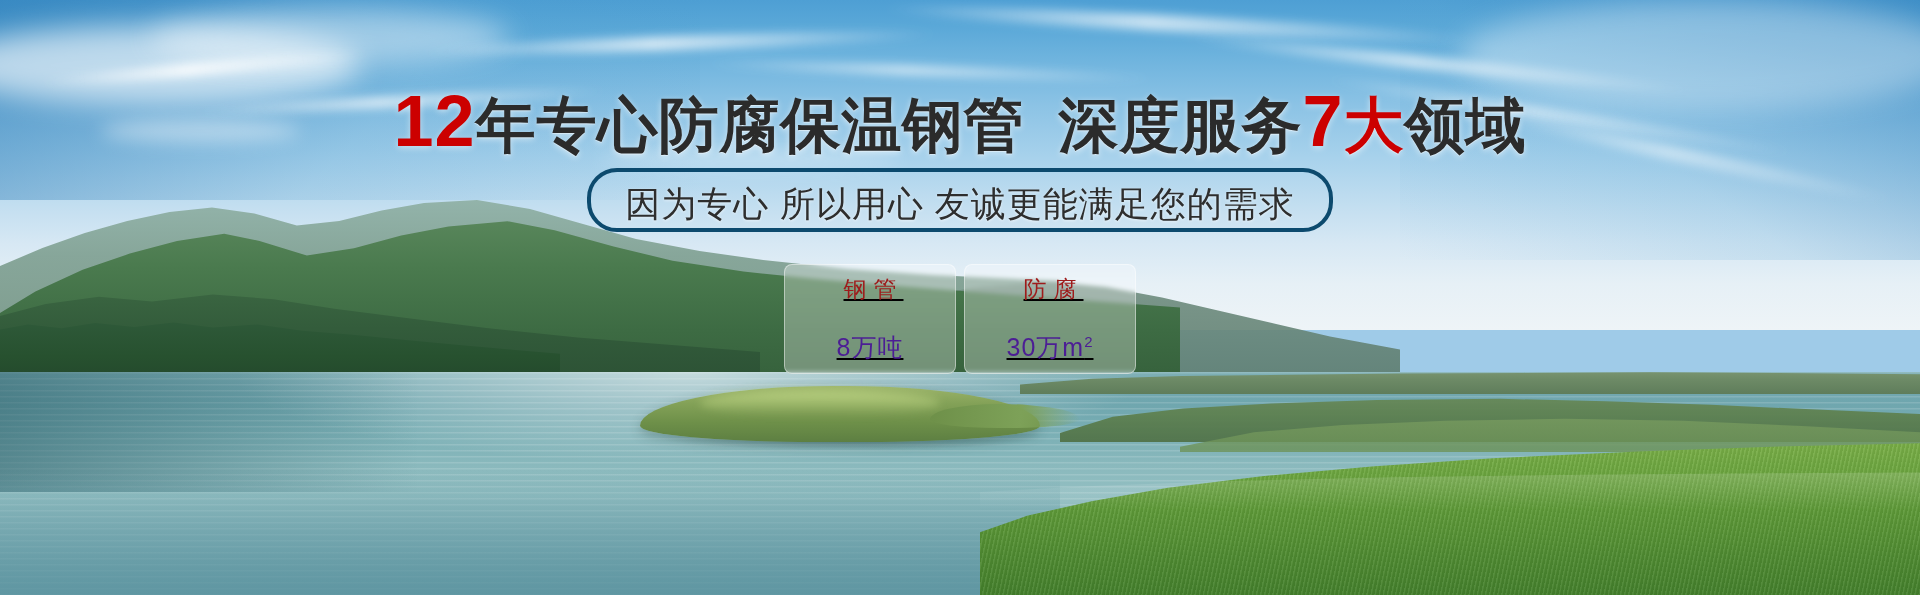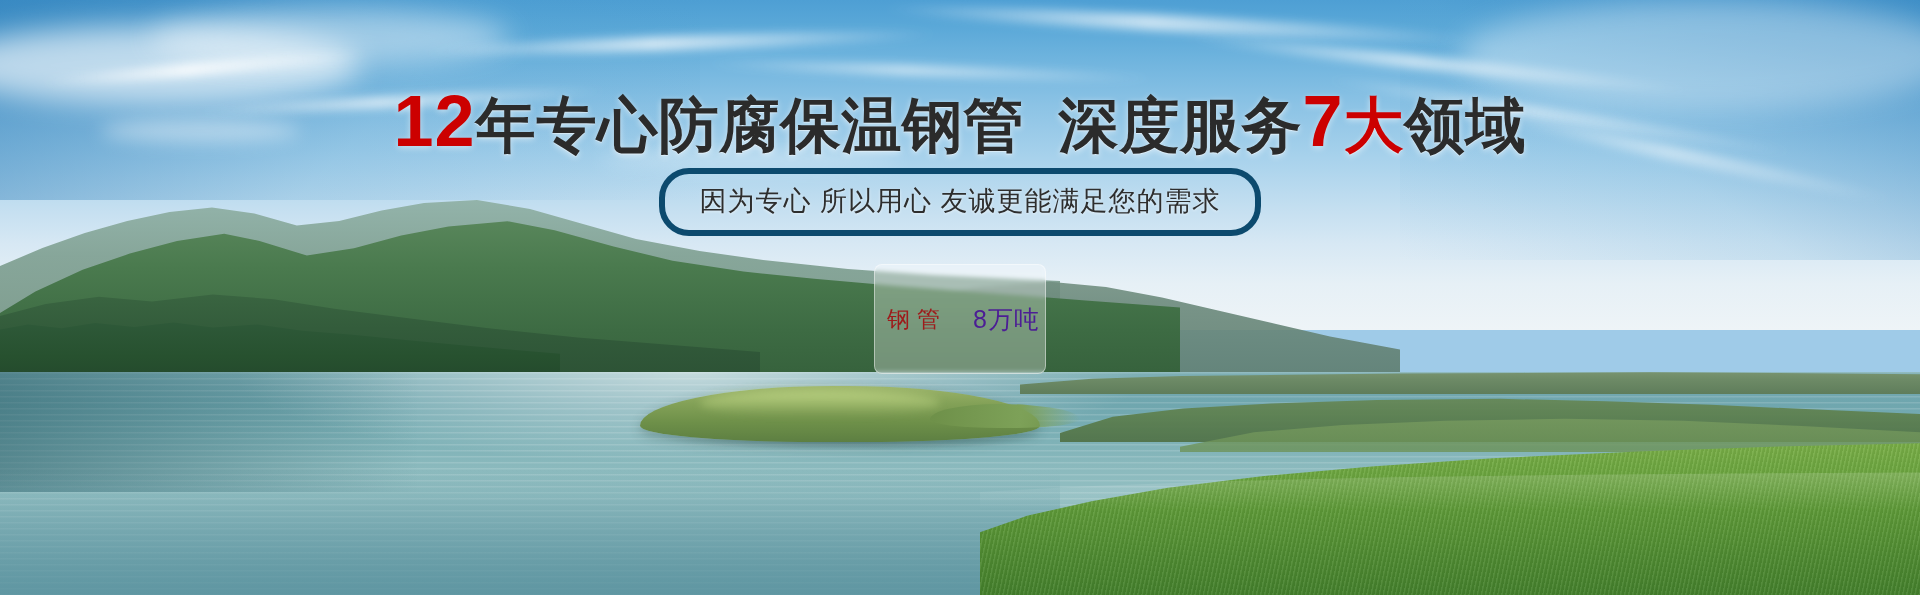--- a/index.html
+++ b/index.html
@@ -175,42 +175,43 @@
     text-shadow:0 2px 6px rgba(255,255,255,.5);
   }
   .headline .red { color:#cc0000; }
   .headline .gap { display:inline-block; width:34px; }
 
   .sub-wrap {
     position:absolute; left:0; top:168px; width:1920px;
     display:flex; justify-content:center;
   }
   .sub-pill {
-    border:6px solid #0c4a6e;
+    border:4px solid #0c4a6e;
     border-radius:30px;
-    padding:9px 34px 11px;
-    font-size:27px; color:#2e2e2e; letter-spacing:1px;
+    padding:9px 34px 0;
+    font-size:35px; color:#2e2e2e; letter-spacing:1px;
     white-space:nowrap;
     text-shadow:0 1px 3px rgba(255,255,255,.6);
   }
 
   
   .cards {
     position:absolute; left:0; top:264px; width:1920px;
     display:flex; justify-content:center; gap:8px;
   }
   .card {
     width:172px; height:110px;
     border-radius:8px;
     background:rgba(255,255,255,.30);
     border:1px solid rgba(255,255,255,.45);
     backdrop-filter:blur(2px);
-    display:flex; flex-direction:row;
+    display:flex; flex-direction:column;
     align-items:center; justify-content:center;
     gap:26px;
+    text-decoration:underline;
   }
   .card-label {
     font-size:23px; color:#9e1b1b; letter-spacing:7px;
     text-indent:7px; font-weight:500;
   }
   .card-value {
     font-size:25px; color:#4c1d95; letter-spacing:1px; font-weight:500;
   }
   .card-value sup { font-size:15px; }
 </style>
@@ -271,17 +272,21 @@
     <div class="sub-pill">因为专心 所以用心  友诚更能满足您的需求</div>
   </div>
 
   <div class="cards">
 
     <div class="card">
       <div class="card-label">钢管</div>
       <div class="card-value"><span>8万吨</span></div>
     </div>
 
+    <div class="card">
+      <div class="card-label">防腐</div>
+      <div class="card-value"><span>30万m</span><sup>2</sup></div>
+    </div>
 
 
   </div>
 
 </div>
 
 </body></html>

